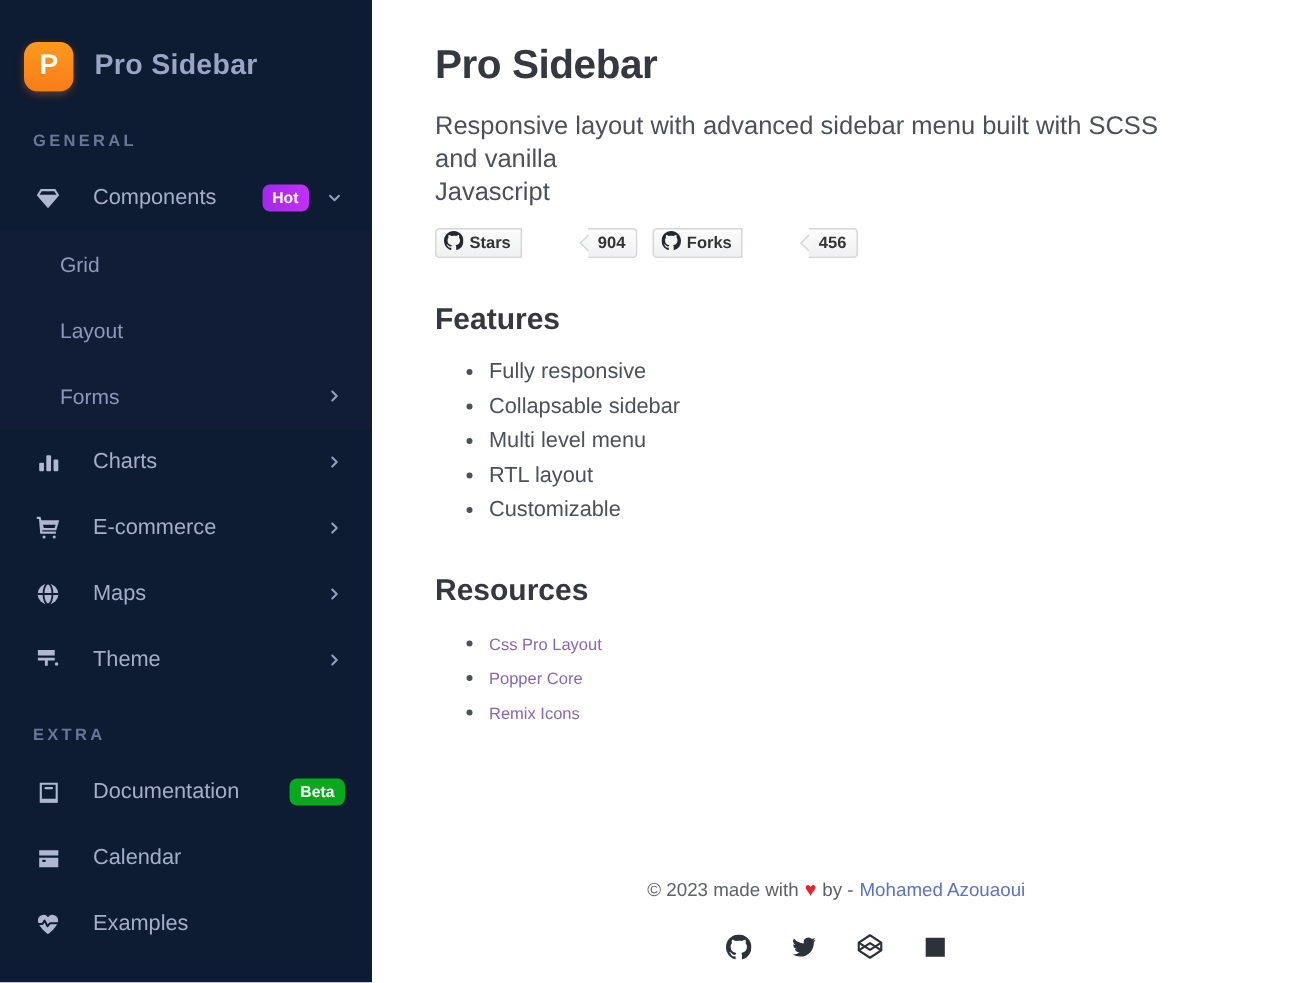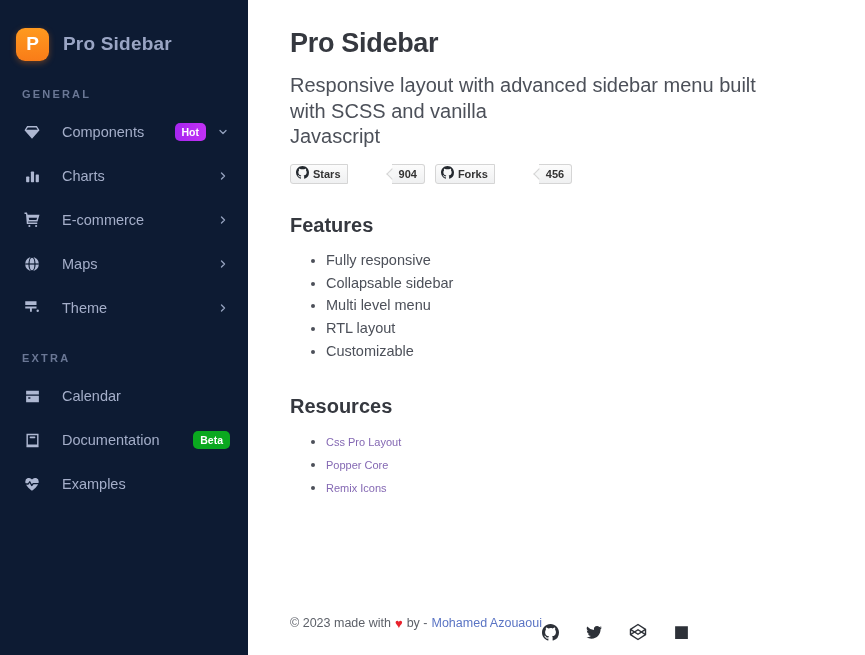--- a/index.html
+++ b/index.html
@@ -74,21 +74,21 @@
   .main {
     flex: 1 1 auto; height: 655px; background: #fff;
     position: relative; padding: 28px 40px 0 42px;
     display: flex; flex-direction: column;
   }
   .page-title {
     font-size: 27px; font-weight: 700; color: #35383f;
     letter-spacing: -.3px; margin-bottom: 14px;
   }
   .desc {
-    font-size: 20px; color: #4c5059; line-height: 1.28;
+    font-size: 17px; color: #4c5059; line-height: 1.28;
     max-width: 490px;
   }
   .desc .ln { display: block; }
   .link-purple { color: #8468b3; text-decoration: none; }
 
   .badges-row { display: flex; align-items: center; margin-top: 14px; }
   .gh-badge { display: flex; align-items: center; height: 20px; gap: 39px; }
   .gh-left {
     display: flex; align-items: center; gap: 4px;
     background: linear-gradient(180deg,#fcfcfc,#eff0f1);
@@ -120,21 +120,21 @@
   ul.bullets li {
     font-size: 14.5px; color: #4c5059; line-height: 1.3;
     margin-bottom: 4px;
   }
   ul.bullets li::marker { color: #4c5059; }
   ul.bullets.links li a { color: #8468b3; text-decoration: none; font-size: 11px; }
   ul.bullets.links li::marker { color: #4c5059; }
 
   .footer {
     margin-top: auto; padding-bottom: 10px;
-    display: flex; align-items: center;
+    display: flex; flex-direction: column; align-items: center;
   }
   .footer-text {
     font-size: 12.5px; color: #5d6169;
     display: flex; align-items: center; gap: 4px;
   }
   .heart { color: #e8222c; font-size: 13px; }
   .footer-author { color: #5a74c4; text-decoration: none; }
   .social-row {
     display: flex; gap: 26px; margin-top: 22px;
     align-items: center; justify-content: center;
@@ -166,20 +166,36 @@
       </span>
       <span class="nav-label">Components</span>
       <span class="badge badge-hot">Hot</span>
       <span class="chev">
         <svg width="12" height="12" viewBox="0 0 24 24" fill="none" stroke="currentColor" stroke-width="2.6" stroke-linecap="round" stroke-linejoin="round">
             <polyline points="6 9 12 15 18 9"></polyline>
           </svg>
       </span>
     </div>
 
+    <div class="submenu">
+      <div class="nav-item">
+        <span class="nav-label">Grid</span>
+      </div>
+      <div class="nav-item">
+        <span class="nav-label">Layout</span>
+      </div>
+      <div class="nav-item">
+        <span class="nav-label">Forms</span>
+        <span class="chev">
+          <svg width="12" height="12" viewBox="0 0 24 24" fill="none" stroke="currentColor" stroke-width="2.8" stroke-linecap="round" stroke-linejoin="round">
+              <polyline points="9 6 15 12 9 18"></polyline>
+            </svg>
+        </span>
+      </div>
+    </div>
 
     <div class="nav-item">
       <span class="nav-icon">
         <svg width="17" height="17" viewBox="0 0 24 24" fill="currentColor">
             <rect x="3" y="12" width="4.5" height="8" rx="1"></rect>
             <rect x="9.7" y="5" width="4.5" height="15" rx="1"></rect>
             <rect x="16.5" y="9" width="4.5" height="11" rx="1"></rect>
           </svg>
       </span>
       <span class="nav-label">Charts</span>
@@ -235,36 +251,36 @@
             <polyline points="9 6 15 12 9 18"></polyline>
           </svg>
       </span>
     </div>
 
     <div class="nav-section-title">EXTRA</div>
 
     <div class="nav-item">
       <span class="nav-icon">
         <svg width="17" height="17" viewBox="0 0 24 24" fill="currentColor">
-            <path d="M3 4h18v5H3V4Zm0 7h18v9H3v-9Zm3 2v2h3v-2H6Z"></path>
-          </svg>
-      </span>
-      <span class="nav-label">Calendar</span>
-    </div>
-
-    <div class="nav-item">
-      <span class="nav-icon">
-        <svg width="17" height="17" viewBox="0 0 24 24" fill="currentColor">
             <path d="M3.5 2.5h17v19h-17v-19Zm2 2v13.2h13V4.5h-13Z"></path>
             <rect x="8" y="6.5" width="8" height="2.2" rx="1"></rect>
             <rect x="4" y="19" width="16" height="2.2" rx=".6"></rect>
           </svg>
       </span>
       <span class="nav-label">Documentation</span>
       <span class="badge badge-beta">Beta</span>
+    </div>
+
+    <div class="nav-item">
+      <span class="nav-icon">
+        <svg width="17" height="17" viewBox="0 0 24 24" fill="currentColor">
+            <path d="M3 4h18v5H3V4Zm0 7h18v9H3v-9Zm3 2v2h3v-2H6Z"></path>
+          </svg>
+      </span>
+      <span class="nav-label">Calendar</span>
     </div>
 
     <div class="nav-item">
       <span class="nav-icon">
         <svg width="18" height="18" viewBox="0 0 24 24" fill="currentColor">
             <path d="M12 21S3 14.6 3 8.9A5 5 0 0 1 12 5.9 5 5 0 0 1 21 8.9C21 14.6 12 21 12 21Z"></path>
             <path d="M2 12h5l2-3 2.6 5 2-2.6H22" stroke="#0d1b33" stroke-width="1.8" fill="none" stroke-linecap="round" stroke-linejoin="round"></path>
           </svg>
       </span>
       <span class="nav-label">Examples</span>

